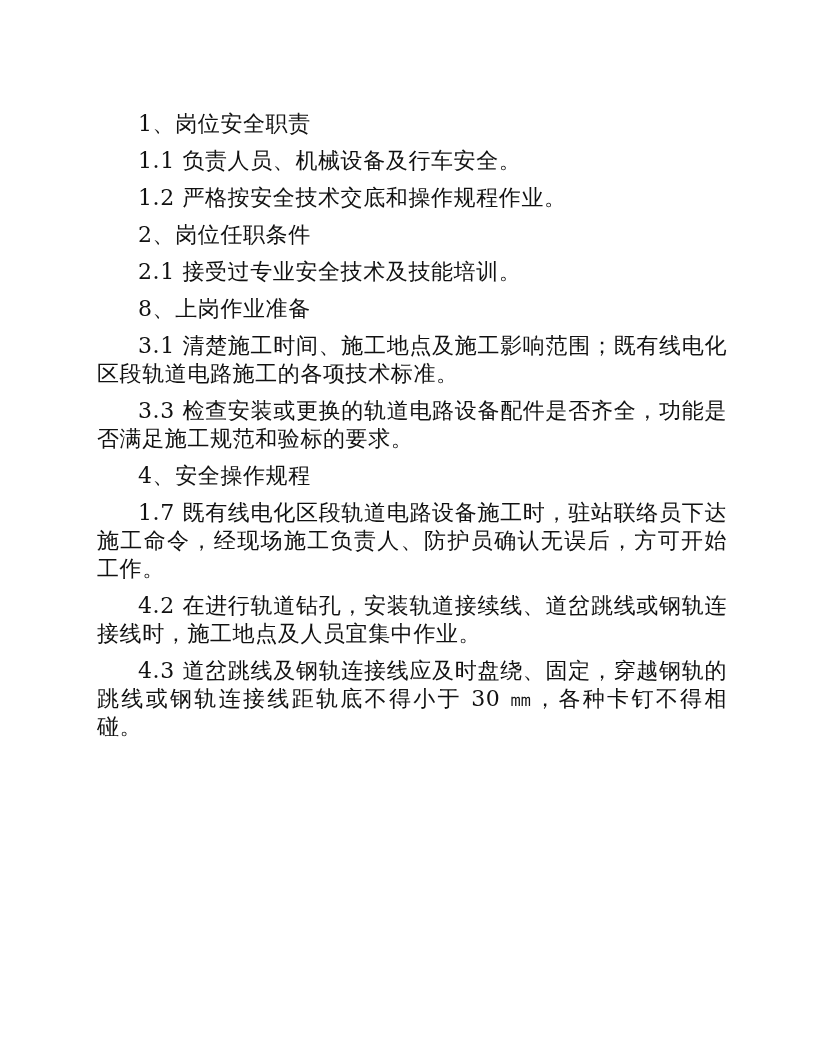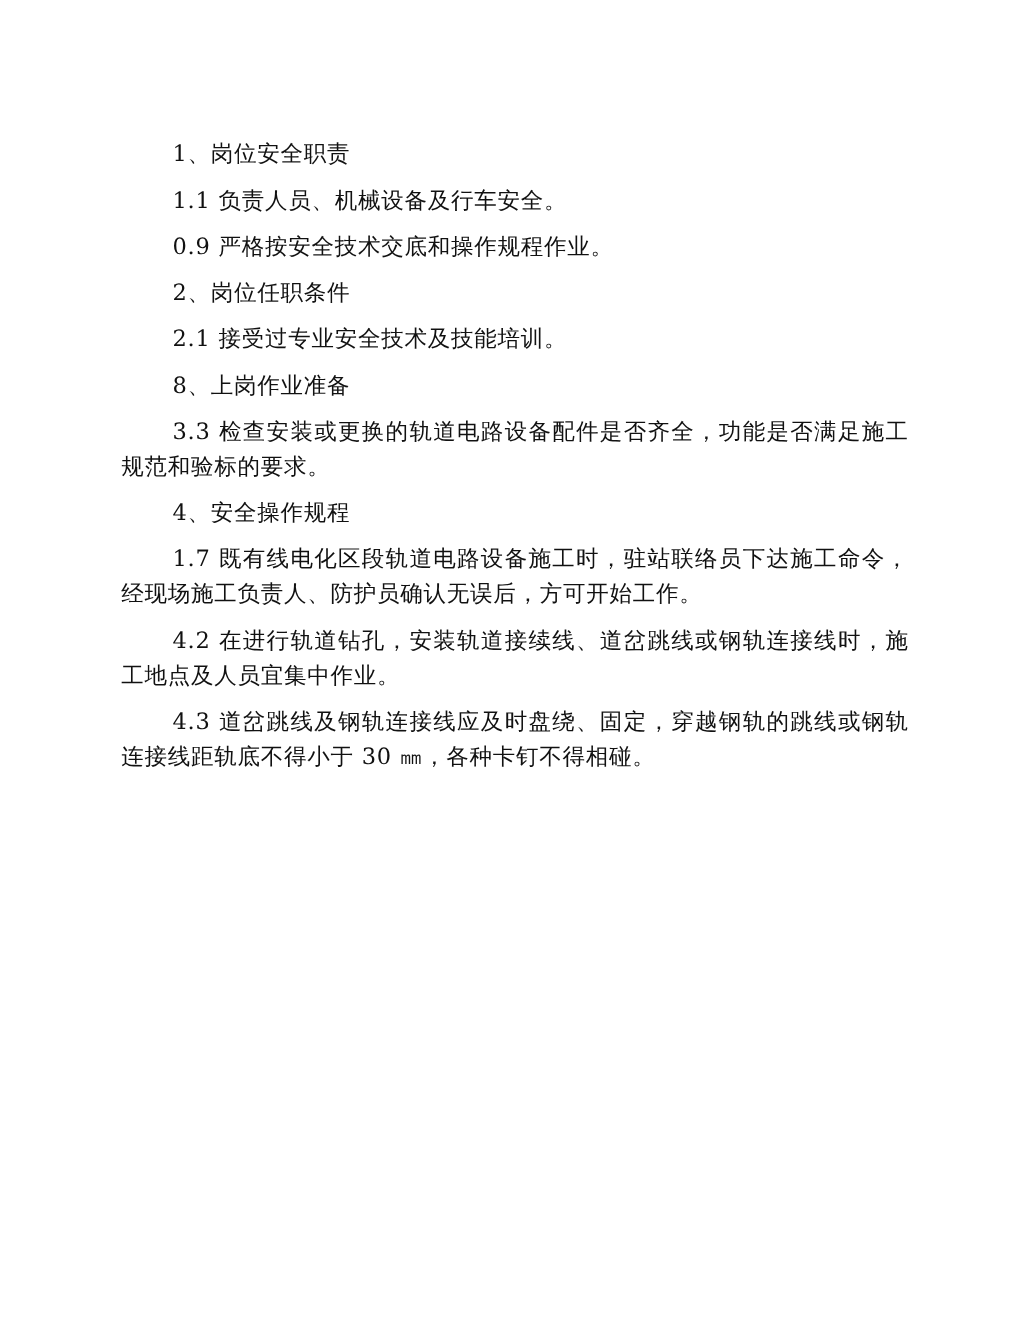--- a/index.html
+++ b/index.html
@@ -1,30 +1,31 @@
 <!DOCTYPE html>
 <html><head>
 <meta charset="utf-8">
 <style>
   html, body { margin: 0; padding: 0; background: #ffffff; }
   body { width: 816px; height: 1056px; position: relative; overflow: hidden;
          font-family: "DejaVu Serif", "Liberation Serif", serif; color: #111; }
   .page { position: absolute; left: 97px; top: 110px; width: 630px; }
-  .para { font-size: 18px; line-height: 28px; margin: 0 0 9px 0;
+  .para { font-size: 22px; line-height: 28px; margin: 0 0 9px 0;
           text-indent: 41px; text-align: justify; letter-spacing: 0.6px; white-space: normal; }
   .para.heading { }
 </style>
 </head>
 <body>
 
 <div class="page">
   <p class="para heading">1、岗位安全职责</p>
   <p class="para">1.1 负责人员、机械设备及行车安全。</p>
-  <p class="para">0.9 严格按安全技术交底和操作规程作业。</p>
+  <p class="para">1.2 严格按安全技术交底和操作规程作业。</p>
   <p class="para heading">2、岗位任职条件</p>
   <p class="para">2.1 接受过专业安全技术及技能培训。</p>
   <p class="para heading">8、上岗作业准备</p>
+  <p class="para">3.1 清楚施工时间、施工地点及施工影响范围；既有线电化区段轨道电路施工的各项技术标准。</p>
   <p class="para">3.3 检查安装或更换的轨道电路设备配件是否齐全，功能是否满足施工规范和验标的要求。</p>
   <p class="para heading">4、安全操作规程</p>
   <p class="para">1.7 既有线电化区段轨道电路设备施工时，驻站联络员下达施工命令，经现场施工负责人、防护员确认无误后，方可开始工作。</p>
   <p class="para">4.2 在进行轨道钻孔，安装轨道接续线、道岔跳线或钢轨连接线时，施工地点及人员宜集中作业。</p>
   <p class="para">4.3 道岔跳线及钢轨连接线应及时盘绕、固定，穿越钢轨的跳线或钢轨连接线距轨底不得小于 30 ㎜，各种卡钉不得相碰。</p>
 </div>
 
 </body></html>

